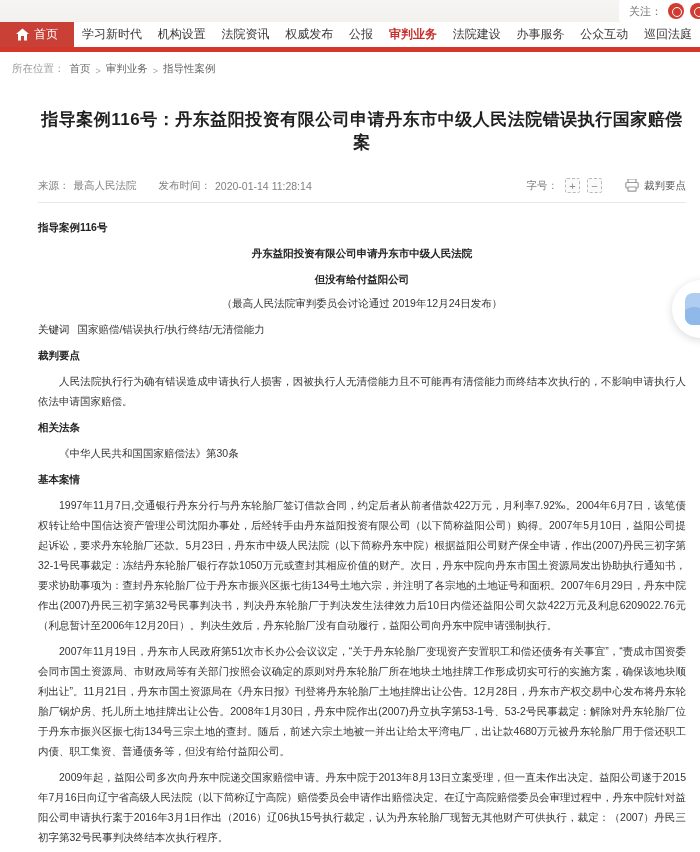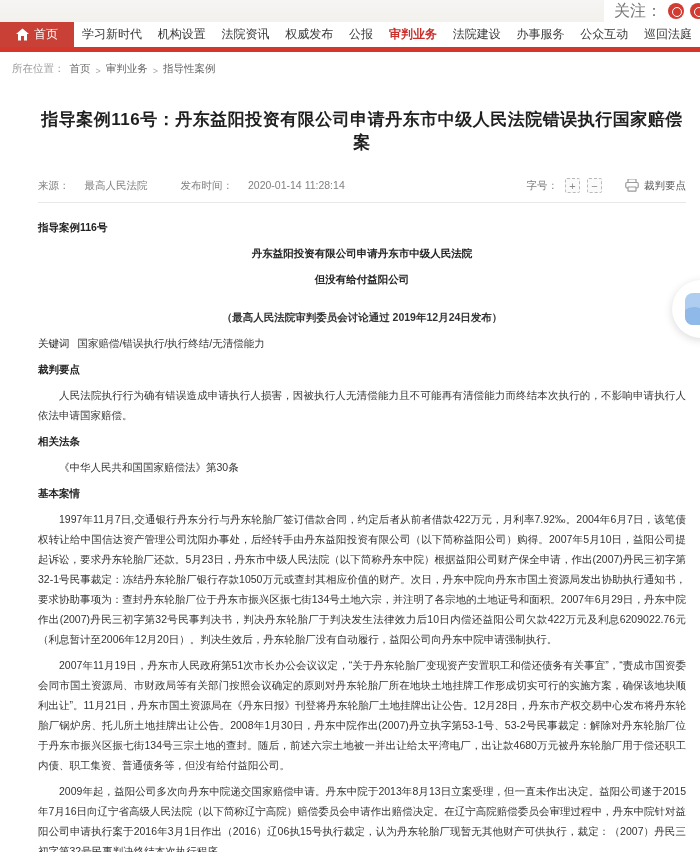--- a/index.html
+++ b/index.html
@@ -10,21 +10,21 @@
     font-family:"Liberation Sans","DejaVu Sans",sans-serif;
     color:#333;
   }
   
   .topstrip {
     height:22px; background:linear-gradient(#f7f5f3,#f3f1ee);
     display:flex; justify-content:flex-end; align-items:center;
     padding-right:0; position:relative;
   }
   .follow-wrap { display:flex; align-items:center; gap:6px; background:#fff; padding:3px 2px 3px 10px; border-radius:3px 0 0 3px; }
-  .follow-label { font-size:16px; color:#777; }
+  .follow-label { font-size:11px; color:#777; }
   .soc-icon {
     width:16px; height:16px; border-radius:50%; background:#d23b31;
     position:relative; flex:0 0 auto;
   }
   .soc-icon::after {
     content:""; position:absolute; left:4px; top:4px; width:8px; height:8px;
     border:1.5px solid #fff; border-radius:50%;
   }
   .soc-icon.cut { margin-right:-8px; }
   
@@ -49,36 +49,36 @@
   .crumb-sep { color:#aaa; font-size:9px; }
   
   .article { padding:0 14px 0 38px; position:relative; }
   .art-title {
     font-size:17px; font-weight:bold; color:#1f1f1f; text-align:center;
     margin:26px 0 0 0; letter-spacing:.5px;
   }
   .meta-row {
     display:flex; align-items:center; margin-top:24px; font-size:10.5px; color:#808080;
   }
-  .meta-left { display:flex; align-items:flex-start; gap:15px; }
+  .meta-left { display:flex; align-items:center; gap:4px; }
   .meta-src { margin-right:18px; }
   .meta-right { margin-left:auto; display:flex; align-items:center; gap:7px; }
   .fs-btn {
     width:15px; height:15px; border:1px dashed #b9b9b9; background:#fafafa;
     display:inline-flex; align-items:center; justify-content:center;
     font-size:11px; color:#888; cursor:pointer; border-radius:2px;
   }
   .print-wrap { display:flex; align-items:center; gap:5px; margin-left:16px; cursor:pointer; color:#555; }
   .divider { height:1px; background:#e8e8e8; margin-top:9px; }
   
   .doc { font-size:10.5px; color:#333; margin-top:14px; }
   .doc-line { line-height:20px; }
   .case-no { font-weight:bold; color:#222; }
   .center-b { text-align:center; font-weight:bold; color:#222; margin-top:6px; }
-  .center-n { text-align:center; margin-top:18px;font-weight:bold; }
+  .center-n { text-align:center; margin-top:4px; }
   .kw-line { margin-top:6px; }
   .kw-label { font-weight:normal; color:#222; margin-right:8px; }
   .sec-head { font-weight:bold; color:#222; margin-top:6px; }
   .para { margin-top:6px; text-indent:2em; text-align:justify; }
   
   .float-widget {
     position:absolute; right:-30px; top:280px; width:58px; height:58px;
     background:#fff; border-radius:50%; box-shadow:0 2px 8px rgba(0,0,0,.15);
     display:flex; align-items:center; justify-content:center;
   }

